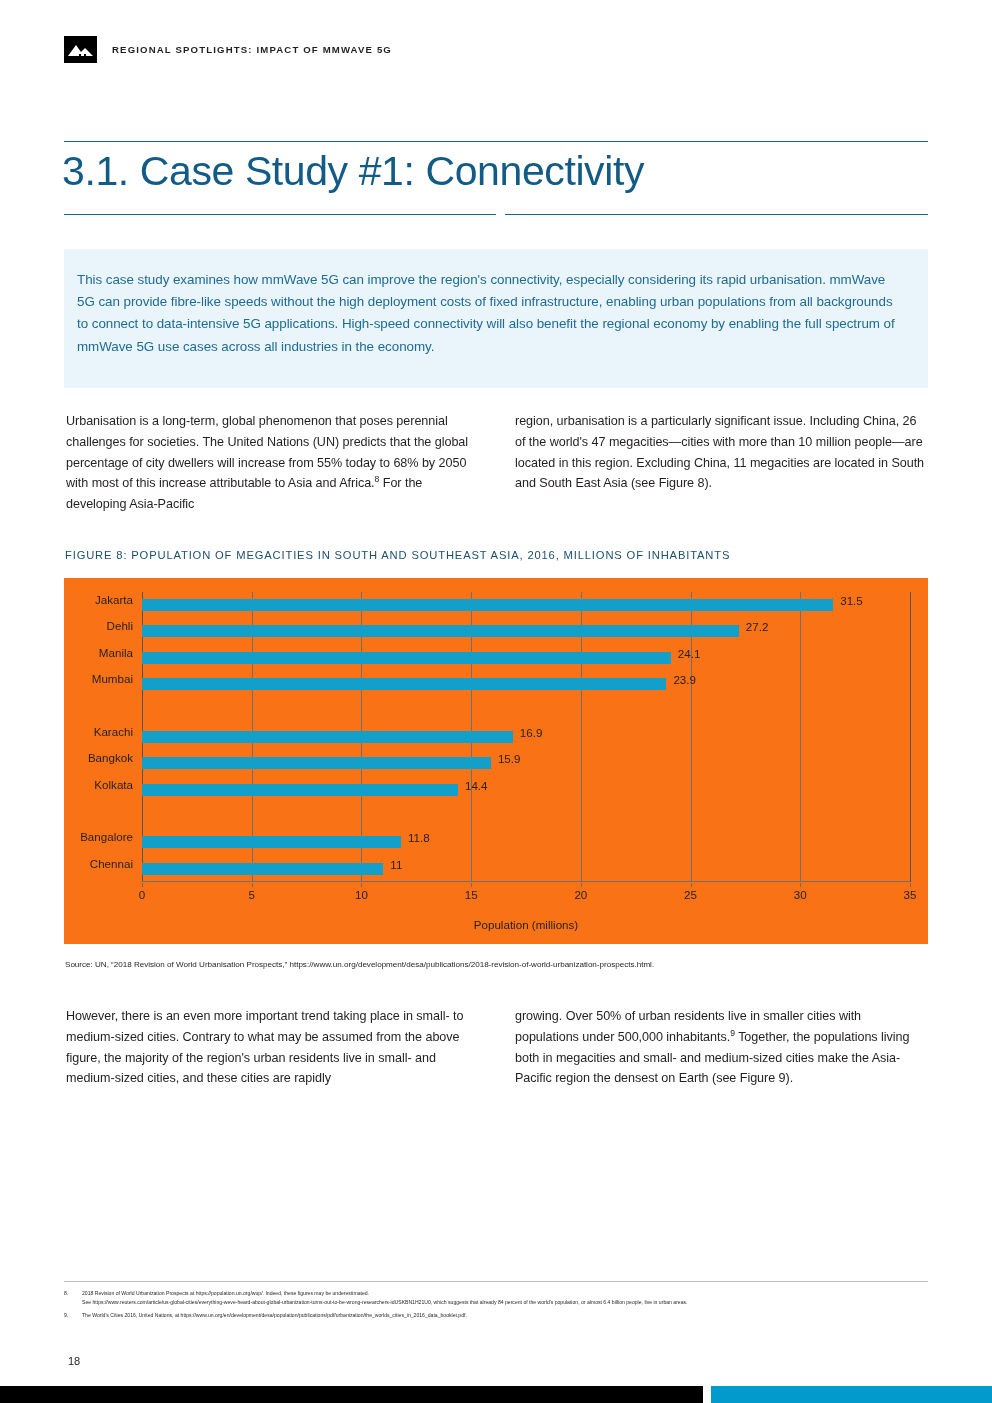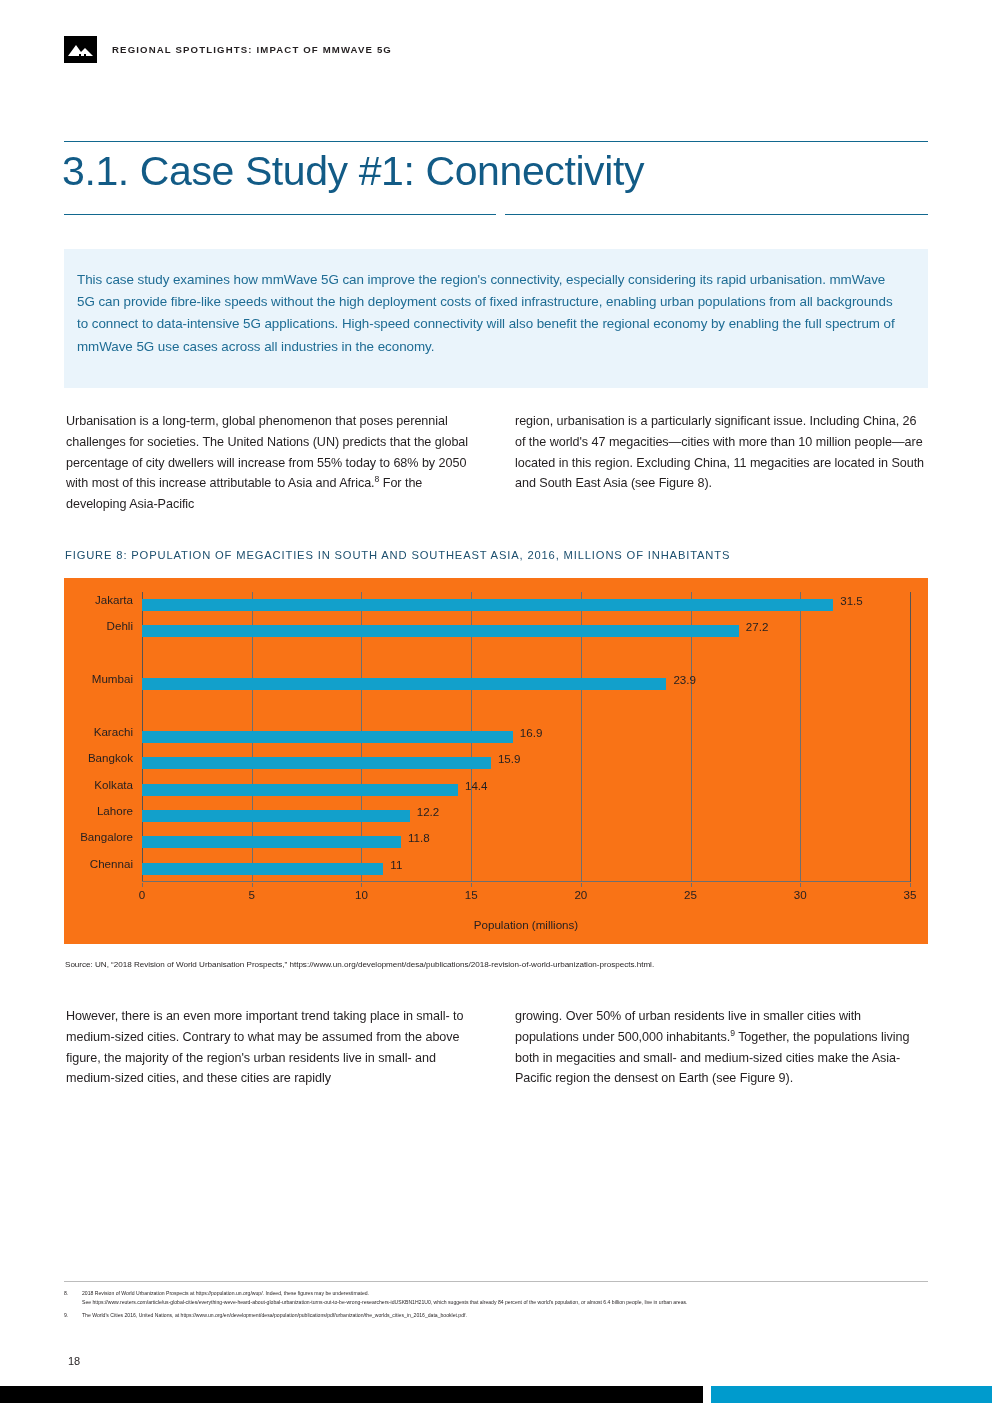--- a/index.html
+++ b/index.html
@@ -267,44 +267,44 @@
             <div class="row" style="top: 0px; height: 26.3636px;">
               <span class="cat-label">Jakarta</span>
               <div class="bar" style="width: 691.2px; background: rgb(18, 160, 203);"></div>
               <span class="bar-label" style="left: 698.2px;">31.5</span>
             </div>
             <div class="row" style="top: 26.3636px; height: 26.3636px; padding-left: 28px;">
               <span class="cat-label">Dehli</span>
               <div class="bar" style="width: 596.846px; background: rgb(18, 160, 203);"></div>
               <span class="bar-label" style="left: 603.846px;">27.2</span>
             </div>
+            <div class="row" style="top: 52.7273px; height: 26.3636px;">
+              <span class="cat-label">Manila</span>
+              <div class="bar" style="width: 528.823px; background: rgb(18, 160, 203);"></div>
+              <span class="bar-label" style="left: 535.823px;">24.1</span>
+            </div>
             <div class="row" style="top: 79.0909px; height: 26.3636px;">
               <span class="cat-label">Mumbai</span>
               <div class="bar" style="width: 524.434px; background: rgb(18, 160, 203);"></div>
               <span class="bar-label" style="left: 531.434px;">23.9</span>
             </div>
             <div class="row" style="top: 131.818px; height: 26.3636px;">
               <span class="cat-label">Karachi</span>
               <div class="bar" style="width: 370.834px; background: rgb(18, 160, 203);"></div>
               <span class="bar-label" style="left: 377.834px;">16.9</span>
             </div>
             <div class="row" style="top: 158.182px; height: 26.3636px;">
               <span class="cat-label">Bangkok</span>
               <div class="bar" style="width: 348.891px; background: rgb(18, 160, 203);"></div>
               <span class="bar-label" style="left: 355.891px;">15.9</span>
             </div>
             <div class="row" style="top: 184.545px; height: 26.3636px;">
               <span class="cat-label">Kolkata</span>
               <div class="bar" style="width: 315.977px; background: rgb(18, 160, 203);"></div>
               <span class="bar-label" style="left: 322.977px;">14.4</span>
-            </div>
-            <div class="row" style="top: 210.909px; height: 26.3636px;">
-              <span class="cat-label">Lahore</span>
-              <div class="bar" style="width: 267.703px; background: rgb(18, 160, 203);"></div>
-              <span class="bar-label" style="left: 274.703px;">12.2</span>
             </div>
             <div class="row" style="top: 237.273px; height: 26.3636px;">
               <span class="cat-label">Bangalore</span>
               <div class="bar" style="width: 258.926px; background: rgb(18, 160, 203);"></div>
               <span class="bar-label" style="left: 265.926px;">11.8</span>
             </div>
             <div class="row" style="top: 263.636px; height: 26.3636px;">
               <span class="cat-label">Chennai</span>
               <div class="bar" style="width: 241.371px; background: rgb(18, 160, 203);"></div>
               <span class="bar-label" style="left: 248.371px;">11</span>

